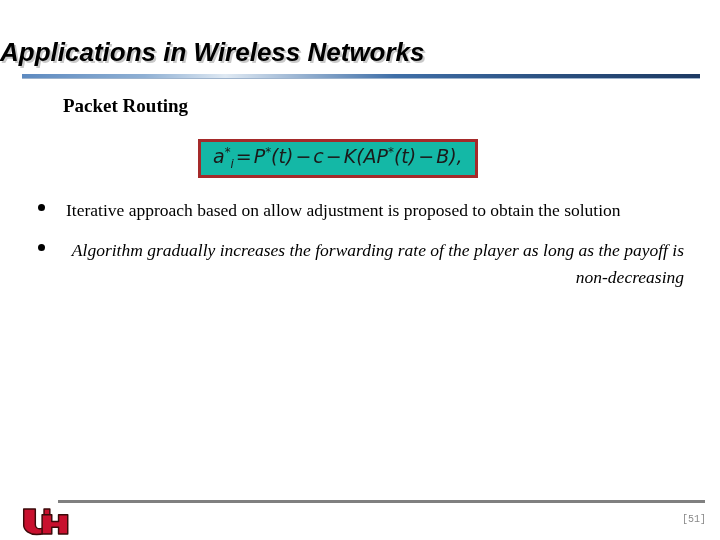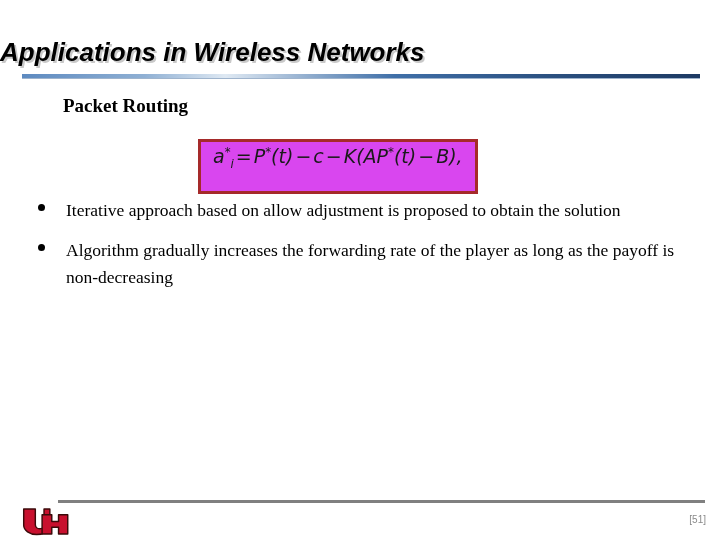--- a/index.html
+++ b/index.html
@@ -94,37 +94,38 @@
     border-radius: 50%;
   }
   .bullet-text {
     font-size: 17.5px;
     line-height: 27px;
     color: #000000;
     text-align: justify;
     text-justify: inter-word;
   }
   .bullet-text.nojust {
-    text-align: left;
+    text-align: right;
+    font-style: italic;
   }
 
   
   #equation-row {
     position: relative;
     height: 48px;
     margin: 6px 0 10px 0;
   }
   #equation-box {
     position: absolute;
     left: 166px;
     top: 0px;
     box-sizing: border-box;
-    padding: 3px 12px 20px 12px;
+    padding: 3px 12px 4px 12px;
     border: 3px solid #a52a2a;
-    background: #d946ef;
+    background: #14b8a6;
     white-space: nowrap;
   }
   #equation {
     font-family: "DejaVu Sans", "Liberation Sans", sans-serif;
     font-size: 19px;
     font-style: italic;
     color: #1a1a1a;
     white-space: nowrap;
   }
   #equation sup {
@@ -152,21 +153,21 @@
     position: absolute;
     left: 20px;
     top: 506px;
     width: 50px;
     height: 30px;
   }
   #page-number {
     position: absolute;
     right: 14px;
     top: 514px;
-    font-family: Liberation Sans, sans-serif;
+    font-family: Liberation Mono, monospace;
     font-size: 10px;
     color: #8a8a8a;
   }
 </style>
 </head>
 <body>
 
 <div id="slide">
 
   <div id="title">Applications in Wireless Networks</div>

